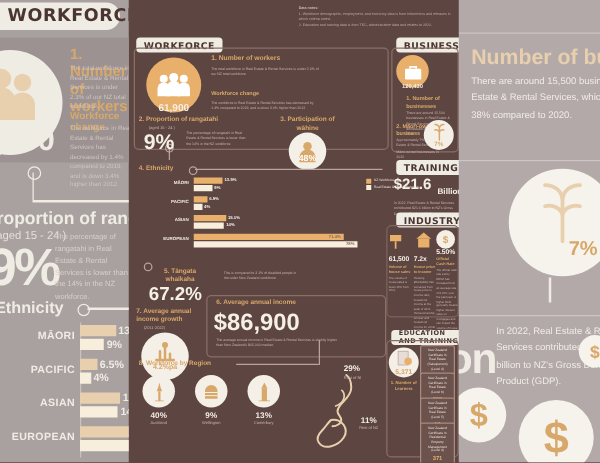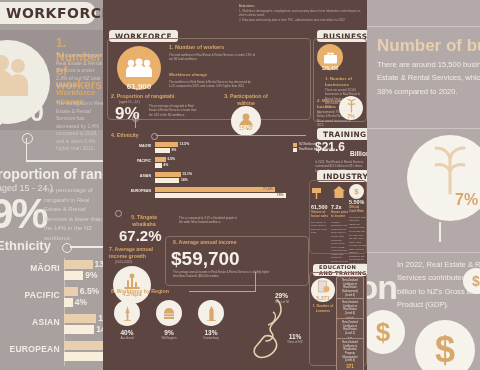--- a/index.html
+++ b/index.html
@@ -215,21 +215,21 @@
         </div>
     </div>
 
     <div class="leaderdot" style="left:12px;top:210px;width:5px;height:5px;"></div>
     <div class="item-h" style="left:20px;top:214px;font-size:5.2px;width:42px;text-align:center;"><span>5.</span> <span>Tāngata whaikaha</span></div>
     <div class="big-n" style="left:16px;top:227px;font-size:15px;">67.2%</div>
     <div class="item-b" style="left:76px;top:216px;width:60px;">This is compared to 3.1% of disabled people in the wider New Zealand workforce.</div>
 
     <div class="panel" style="left:62px;top:236px;width:142px;height:48px;"></div>
     <div class="item-h" style="left:70px;top:239px;font-size:5.2px;"><span>6.</span> <span>Average annual income</span></div>
-    <div class="big-n" style="left:68px;top:248px;font-size:19px;">$59,700</div>
+    <div class="big-n" style="left:68px;top:248px;font-size:19px;">$86,900</div>
     <div class="item-b" style="left:70px;top:270px;width:100px;">The average annual income in Real Estate &amp; Rental Services is slightly higher than New Zealand's $65,000 median.</div>
 
     <div class="item-h" style="left:6px;top:246px;font-size:5.2px;width:48px;"><span>7.</span> <span>Average annual income growth</span></div>
     <div class="item-sub" style="left:12px;top:260px;">(2011-2022)</div>
     <div class="circ" style="left:10px;top:266px;width:38px;height:38px;">
       <svg width="20" height="18" viewBox="0 0 20 18">
         <path d="M3 15h14M6 15V8M10 15V4M14 15V10" stroke="#d8a86a" stroke-width="2" fill="none" stroke-linecap="round"></path>
         <circle cx="10" cy="3" r="2.4" fill="#d8a86a"></circle>
       </svg>
       <div class="cv" style="color:#d8a86a;font-size:5.6px;">4.2%pa</div>

